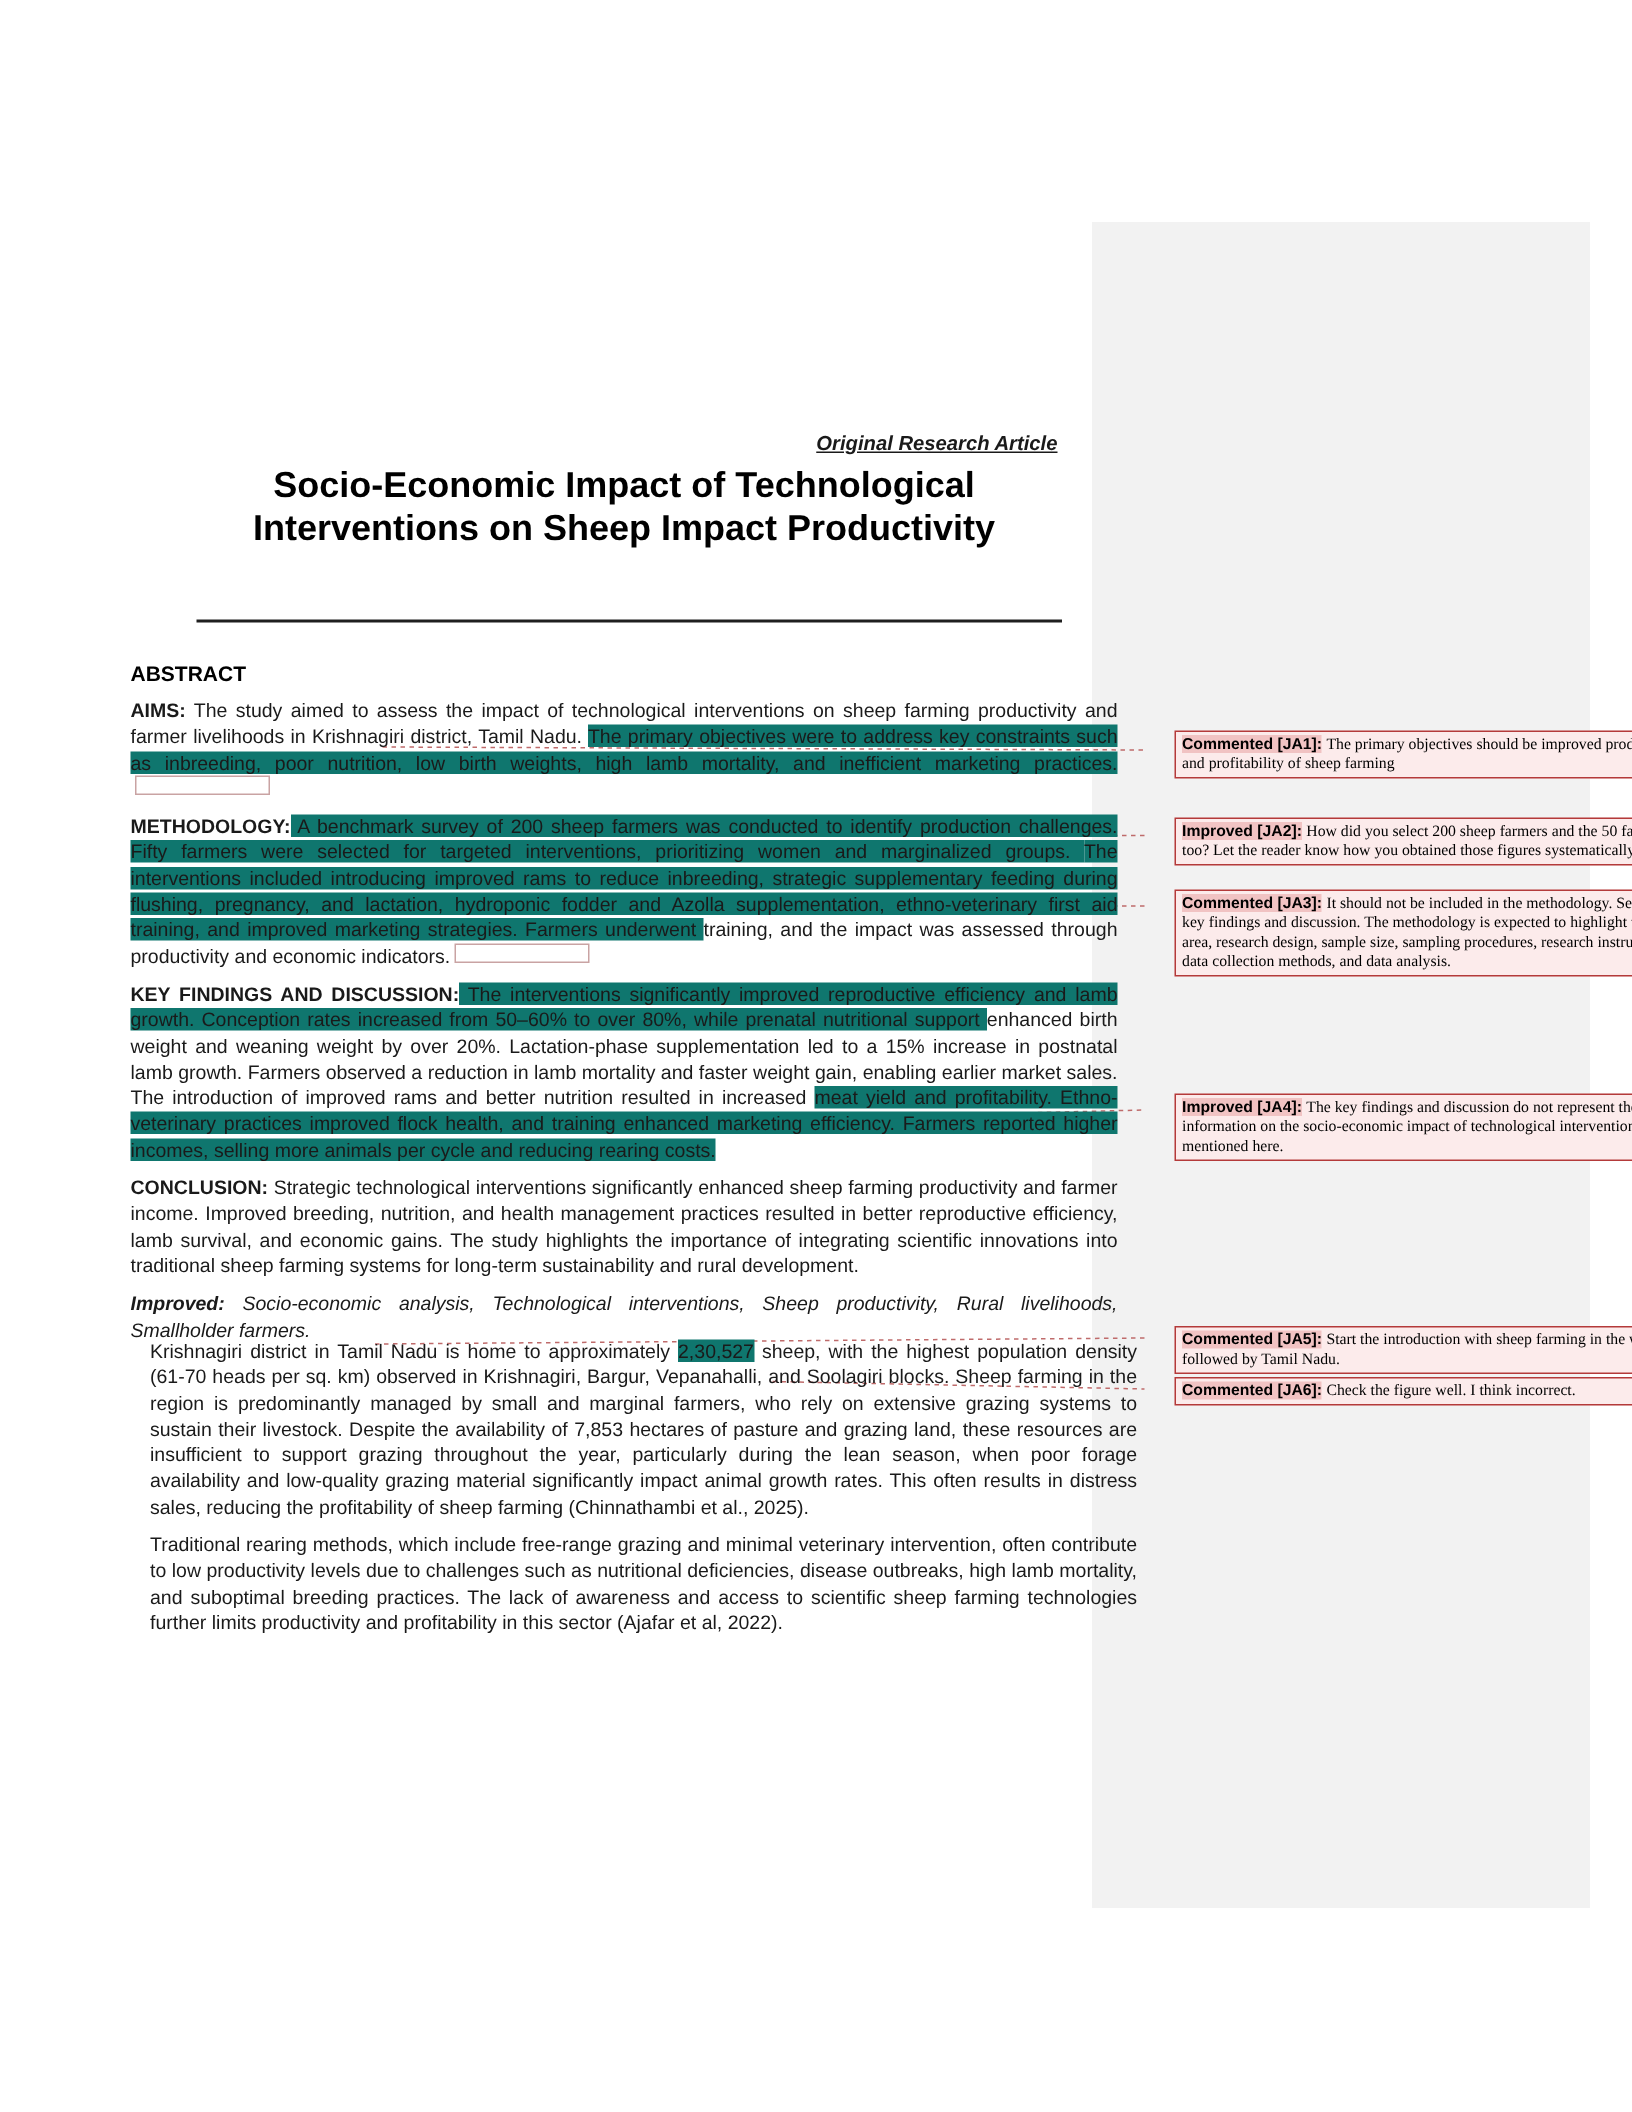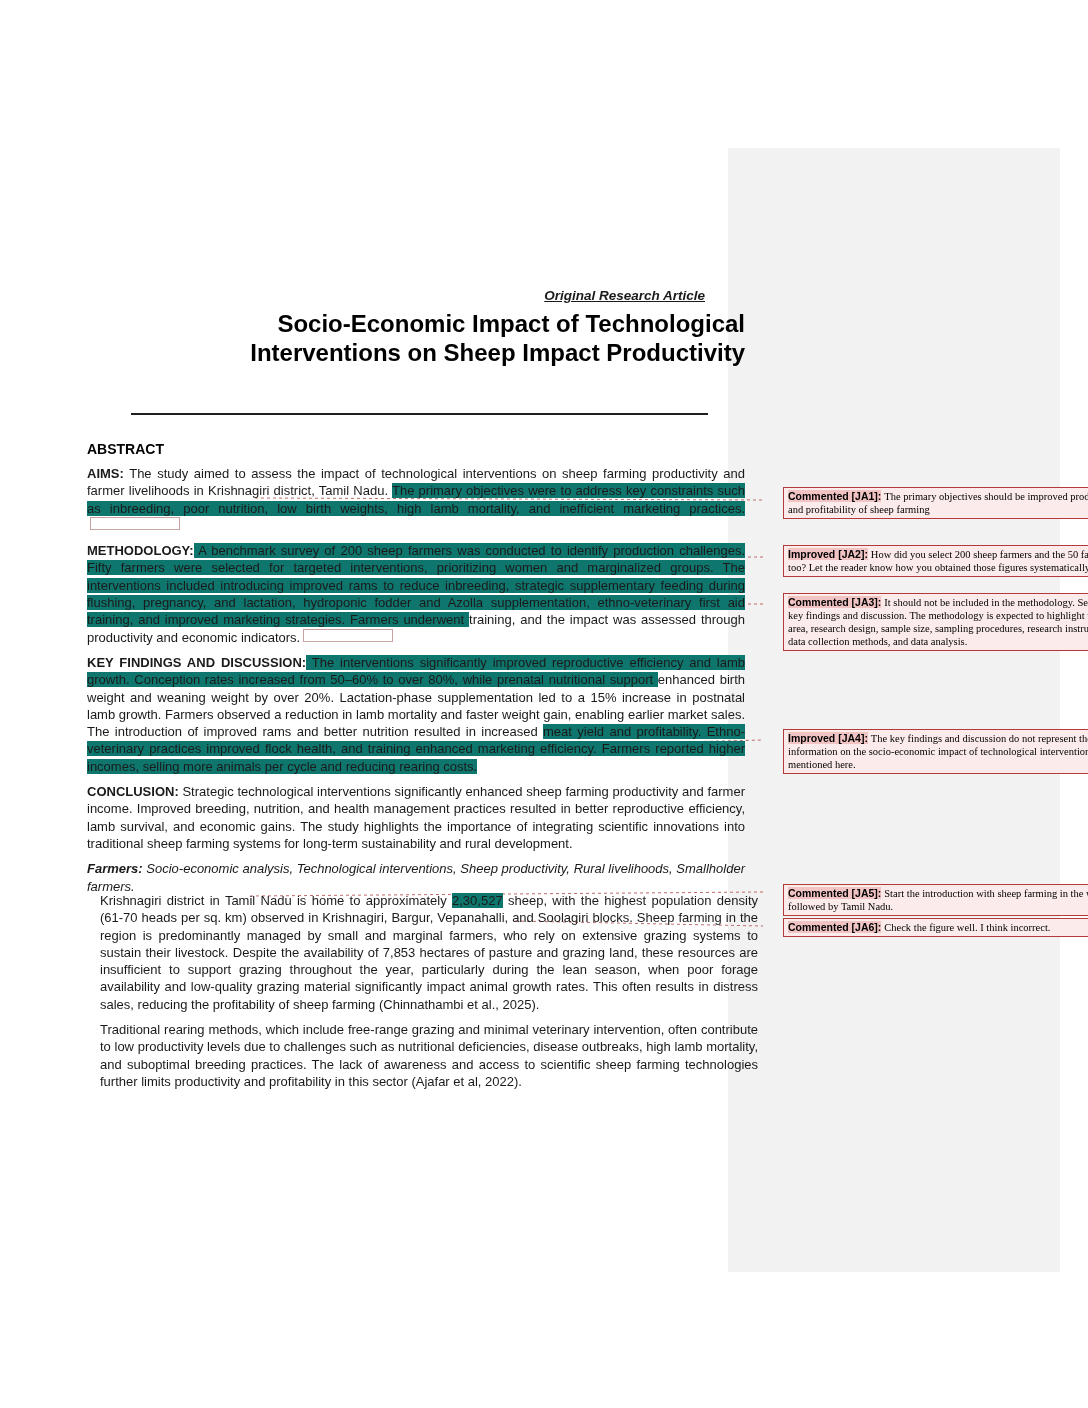--- a/index.html
+++ b/index.html
@@ -37,21 +37,21 @@
   .article-type{
     text-align:right;
     padding-right:40px;
     font-size:13.5px;
     font-weight:bold;
     font-style:italic;
     text-decoration:underline;
   }
   .title{
     margin-top:6px;
-    text-align:right;
+    text-align:center;
     font-size:24px;
     font-weight:bold;
     line-height:29px;
     color:#000;
   }
   .rule{
     height:0;
     border-top:2px solid #1f1f1f;
     width:577px;
     margin:46px 0 0 44px;
@@ -138,21 +138,21 @@
     <div class="abstract-heading">ABSTRACT</div>
 
     <p class="body"><span class="lbl">AIMS:</span><span> The study aimed to assess the impact of technological interventions on sheep farming productivity and farmer livelihoods in Krishnagiri district, Tamil Nadu. </span><span class="hl">The primary objectives were to address key constraints such as inbreeding, poor nutrition, low birth weights, high lamb mortality, and inefficient marketing practices.</span><span class="anchor-box"></span></p>
 
     <p class="body"><span class="lbl">METHODOLOGY:</span><span class="hl"> A benchmark survey of 200 sheep farmers was conducted to identify production challenges. Fifty farmers were selected for targeted interventions, prioritizing women and marginalized groups. </span><span class="hl">The interventions included introducing improved rams to reduce inbreeding, strategic supplementary feeding during flushing, pregnancy, and lactation, hydroponic fodder and Azolla supplementation, ethno-veterinary first aid training, and improved marketing strategies. Farmers underwent </span><span>training, and the impact was assessed through productivity and economic indicators.</span><span class="anchor-box"></span></p>
 
     <p class="body"><span class="lbl">KEY FINDINGS AND DISCUSSION:</span><span class="hl"> The interventions significantly improved reproductive efficiency and lamb growth. Conception rates increased from 50–60% to over 80%, while prenatal nutritional support </span><span>enhanced birth weight and weaning weight by over 20%. Lactation-phase supplementation led to a 15% increase in postnatal lamb growth. Farmers observed a reduction in lamb mortality and faster weight gain, enabling earlier market sales. The introduction of improved rams and better nutrition resulted in increased </span><span class="hl">meat yield and profitability. Ethno-veterinary practices improved flock health, and training enhanced marketing efficiency. Farmers reported higher incomes, selling more animals per cycle and reducing rearing costs.</span></p>
 
     <p class="body"><span class="lbl">CONCLUSION:</span><span> Strategic technological interventions significantly enhanced sheep farming productivity and farmer income. Improved breeding, nutrition, and health management practices resulted in better reproductive efficiency, lamb survival, and economic gains. The study highlights the importance of integrating scientific innovations into traditional sheep farming systems for long-term sustainability and rural development.</span></p>
 
-    <p class="body keywords"><span class="kw-label">Farmers:</span><span> Socio-economic analysis, Technological interventions, Sheep productivity, Rural livelihoods, Smallholder farmers.</span></p>
+    <p class="body keywords"><span class="kw-label">Improved:</span><span> Socio-economic analysis, Technological interventions, Sheep productivity, Rural livelihoods, Smallholder farmers.</span></p>
 
   </div>
 
   <div id="doc-intro">
 
 
     <p class="body"><span>Krishnagiri district in Tamil Nadu is home to approximately </span><span class="hl">2,30,527</span><span> sheep, with the highest population density (61-70 heads per sq. km) observed in Krishnagiri, Bargur, Vepanahalli, and Soolagiri blocks. Sheep farming in the region is predominantly managed by small and marginal farmers, who rely on extensive grazing systems to sustain their livestock. Despite the availability of 7,853 hectares of pasture and grazing land, these resources are insufficient to support grazing throughout the year, particularly during the lean season, when poor forage availability and low-quality grazing material significantly impact animal growth rates. This often results in distress sales, reducing the profitability of sheep farming (Chinnathambi et al., 2025).</span></p>
 
     <p class="body">Traditional rearing methods, which include free-range grazing and minimal veterinary intervention, often contribute to low productivity levels due to challenges such as nutritional deficiencies, disease outbreaks, high lamb mortality, and suboptimal breeding practices. The lack of awareness and access to scientific sheep farming technologies further limits productivity and profitability in this sector (Ajafar et al, 2022).</p>
 

